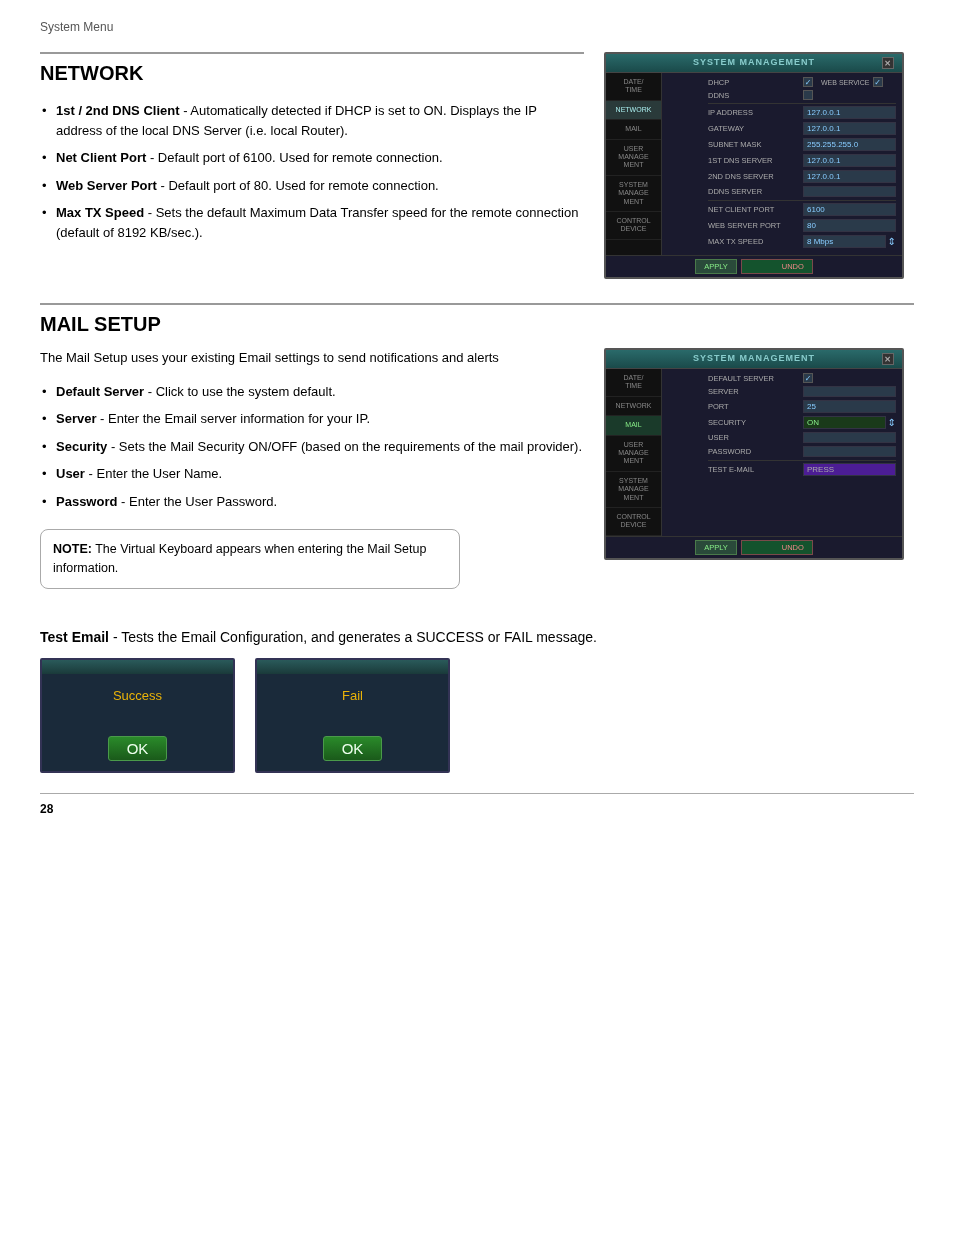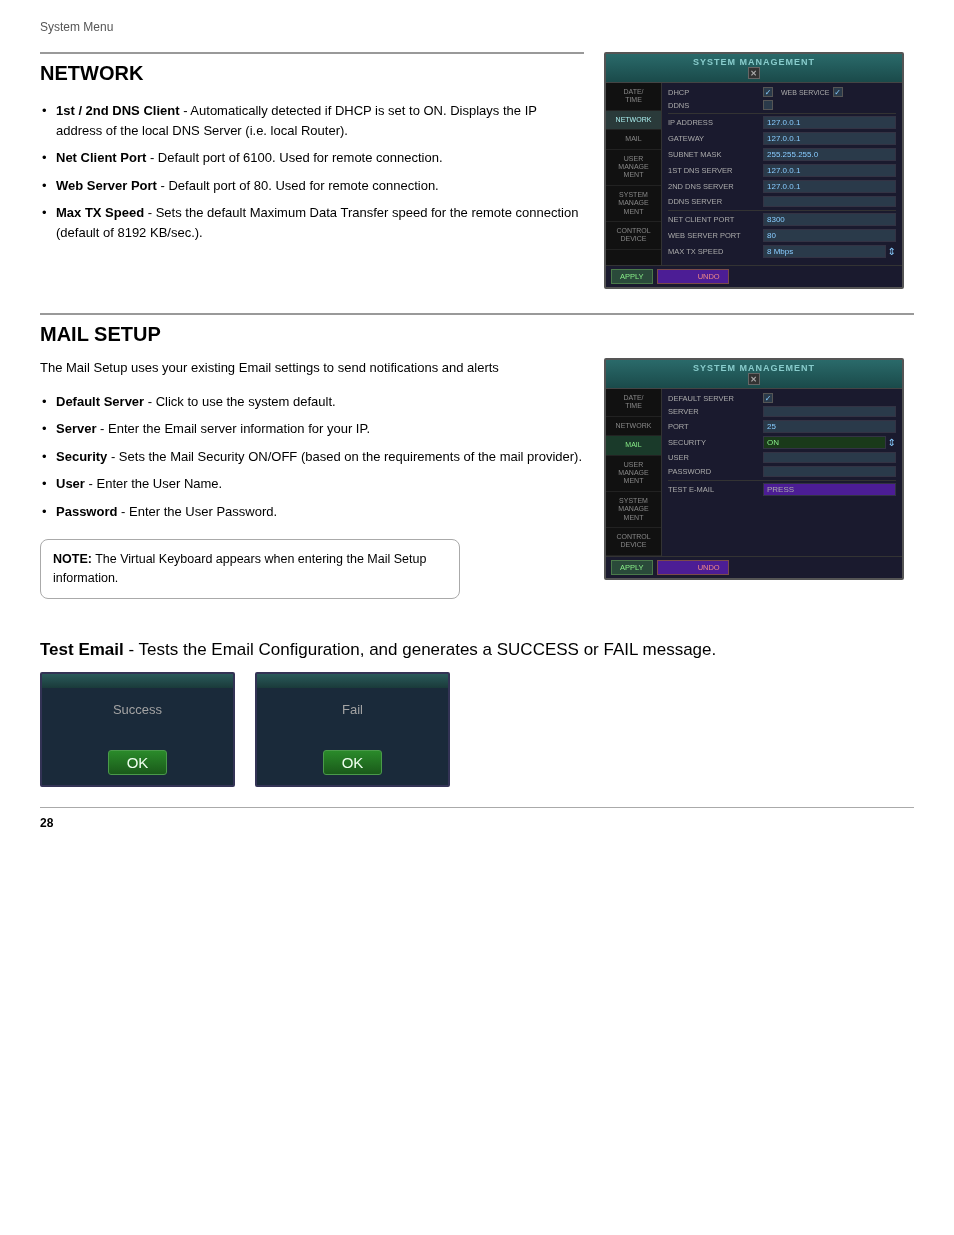--- a/index.html
+++ b/index.html
@@ -79,24 +79,23 @@
     .panel-titlebar {
       background: linear-gradient(to bottom, #2a6a6a, #1a4a4a);
       text-align: center;
       padding: 4px;
       font-size: 10px;
       font-weight: bold;
       color: #aee;
       letter-spacing: 1px;
       border-bottom: 1px solid #444;
       display: flex;
-      align-items: center;
+      align-items: flex-start;
       justify-content: space-between;
       padding: 3px 8px;
-      flex-direction: column;
     }
 
     .panel-titlebar-center {
       flex: 1;
       text-align: center;
       font-size: 9px;
       letter-spacing: 1px;
       color: #8cc;
     }
 
@@ -107,20 +106,21 @@
       border: 1px solid #666;
       display: flex;
       align-items: center;
       justify-content: center;
       font-size: 8px;
       color: #aaa;
     }
 
     .panel-body {
       display: flex;
+      gap: 40px;
     }
 
     .panel-sidebar {
       width: 56px;
       background: #111;
       border-right: 1px solid #333;
     }
 
     .panel-sidebar-item {
       padding: 5px 3px;
@@ -183,37 +183,37 @@
       border: 1px solid #555;
       display: inline-flex;
       align-items: center;
       justify-content: center;
       font-size: 8px;
       color: #8cf;
     }
 
     .panel-footer {
       display: flex;
-      justify-content: flex-start;
+      justify-content: center;
       padding: 3px 5px;
       gap: 4px;
       border-top: 1px solid #333;
     }
 
     .panel-btn {
       background: #2a4a3a;
       color: #8e8;
       border: 1px solid #4a7a4a;
       padding: 2px 8px;
       font-size: 7.5px;
       cursor: pointer;
     }
 
     .panel-btn.undo {
-      background: #4c1d95;
+      background: #14532d;
       color: #e88;
       border-color: #7a4a4a;
       padding-left: 40px;
     }
 
     .panel-divider {
       border: none;
       border-top: 1px solid #333;
       margin: 2px 0;
     }
@@ -262,21 +262,21 @@
       height: 14px;
       background: linear-gradient(to bottom, #2a5a5a, #1a3a3a);
       position: absolute;
       top: 0;
       left: 0;
     }
 
     .dialog-message {
       margin-top: 20px;
       font-size: 13px;
-      color: #a3a3a3;
+      color: #eab308;
     }
 
     .dialog-ok-btn {
       background: linear-gradient(to bottom, #2a8a2a, #1a5a1a);
       color: #efe;
       border: 1px solid #4a9a4a;
       padding: 3px 18px;
       font-size: 15px;
       border-radius: 3px;
       cursor: pointer;
@@ -285,21 +285,21 @@
     .page-footer {
       border-top: 1px solid #aaa;
       margin-top: 20px;
       padding-top: 8px;
       font-size: 12px;
       font-weight: bold;
     }
 
     .test-email-bullet {
       margin-top: 4px;
-      font-size: 17px;
+      font-size: 14px;
       line-height: 1.5;
     }
   </style>
 </head>
 <body>
 
 <div class="page-header">System Menu</div>
 
 <div class="two-col">
   <div class="text-col">
@@ -371,21 +371,21 @@
             <span class="panel-label">2ND DNS SERVER</span>
             <div class="panel-value">127.0.0.1</div>
           </div>
           <div class="panel-row">
             <span class="panel-label">DDNS SERVER</span>
             <div class="panel-value"></div>
           </div>
           <hr class="panel-divider">
           <div class="panel-row">
             <span class="panel-label">NET CLIENT PORT</span>
-            <div class="panel-value">8300</div>
+            <div class="panel-value">6100</div>
           </div>
           <div class="panel-row">
             <span class="panel-label">WEB SERVER PORT</span>
             <div class="panel-value">80</div>
           </div>
           <div class="panel-row">
             <span class="panel-label">MAX TX SPEED</span>
             <div class="panel-value">8 Mbps</div>
             <span class="panel-arrow">⇕</span>
           </div>

